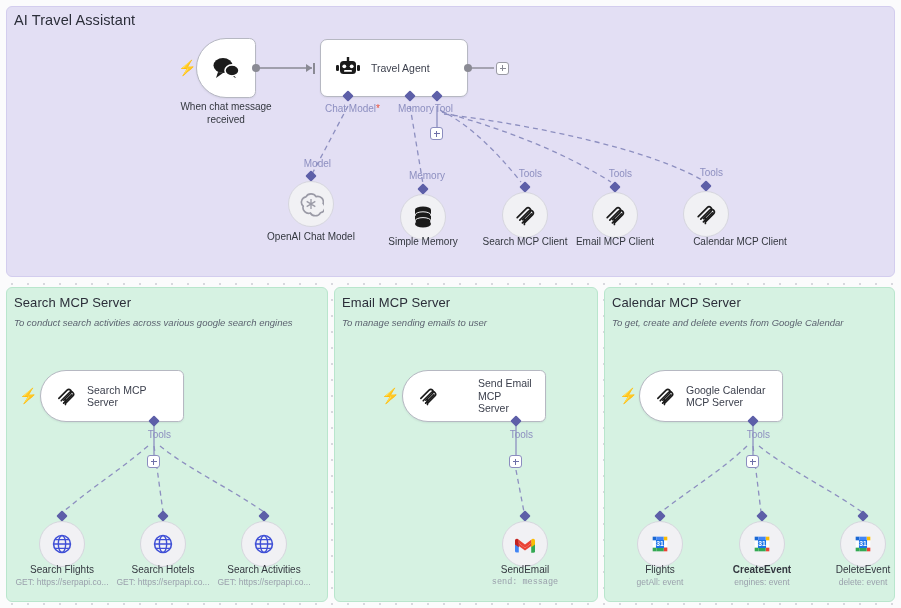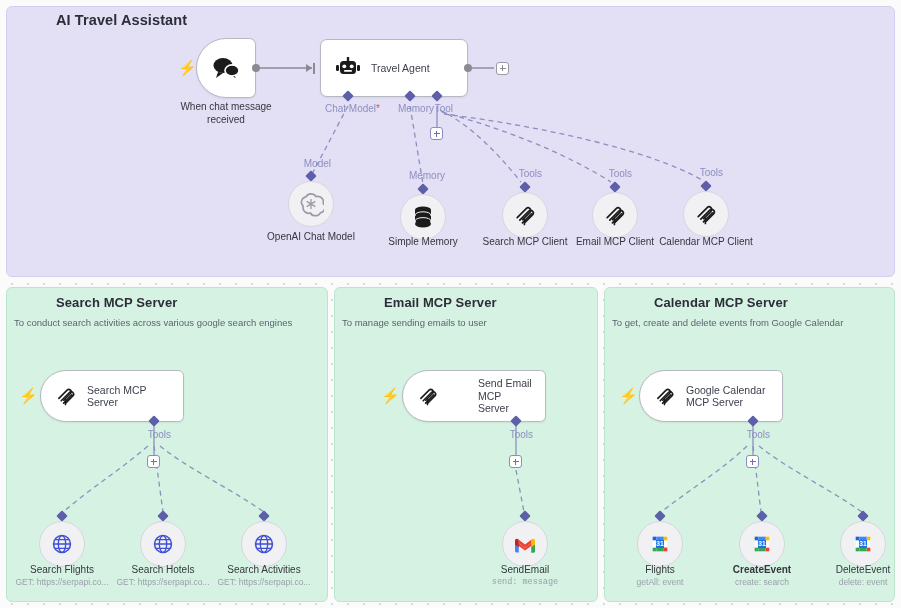--- a/index.html
+++ b/index.html
@@ -26,30 +26,30 @@
   .panel.purple {
     background: #e3dff4;
     border: 1px solid #d3cdee;
   }
   .panel.green {
     background: #d6f2e2;
     border: 1px solid #b9e6cd;
   }
   .panel-title {
     position: absolute;
-    font-weight: 700;
+    font-weight: 400;
     color: #2b2e39;
     letter-spacing: .1px;
-    margin-left: 42px;
   }
   .panel-sub {
     position: absolute;
     color: #5c6370;
     font-size: 9.5px;
     line-height: 13px;
+    font-style: italic;
   }
   
   .node {
     position: absolute;
     box-sizing: border-box;
   }
   .rect-node {
     background: #ffffff;
     border: 1px solid #b6b8c2;
     border-radius: 7px;
@@ -300,21 +300,21 @@
       <svg width="24" height="24" viewBox="0 0 24 24">
         <g fill="none" stroke="#1b1b1b" stroke-width="1.7" stroke-linecap="round" stroke-linejoin="round">
           <path d="M4.2 14.6 L13.2 5.6 a2.6 2.6 0 0 1 3.7 3.7 L9.6 16.6"></path>
           <path d="M6.8 17.2 L15.8 8.2 a2.6 2.6 0 0 1 3.7 3.7 L12.2 19.2"></path>
           <path d="M9.4 19.8 L18.4 10.8"></path>
           <path d="M11.4 21.4 L11.4 16.2"></path>
         </g>
       </svg>
     </span>
   </div>
-  <div class="node-caption" style="left:646px; top:236px; width:120px;">Calendar MCP Client</div>
+  <div class="node-caption" style="left:646px; top:236px; width:120px;padding-left:34px;">Calendar MCP Client</div>
 
   <div class="panel green" style="left:6px; top:287px; width:322px; height:315px;"></div>
   <div class="panel-title" style="left:14px; top:295px; font-size:13px;">Search MCP Server</div>
   <div class="panel-sub" style="left:14px; top:316px; width:300px;">To conduct search activities across various google search engines</div>
 
   <svg class="wires" width="901" height="608">
     <line x1="154" y1="420" x2="154" y2="456" stroke="#8d8fc0" stroke-width="1.3"></line>
     <path d="M148,446 C120,470 95,485 63,512" stroke="#8d8fc0" stroke-width="1.3" fill="none" stroke-dasharray="5,4"></path>
     <path d="M154,446 L163,512" stroke="#8d8fc0" stroke-width="1.3" fill="none" stroke-dasharray="5,4"></path>
     <path d="M160,446 C190,470 228,487 264,512" stroke="#8d8fc0" stroke-width="1.3" fill="none" stroke-dasharray="5,4"></path>
@@ -487,21 +487,21 @@
         <path d="M16 16h4v4h-4z" fill="#ea4335"></path>
         <path d="M4 4h4v4H4z" fill="#1967d2"></path>
         <path d="M16 16H8v4h8z" fill="#34a853"></path>
         <path d="M16 4H8v4h8z" fill="#4285f4"></path>
         <rect x="7.6" y="7.6" width="8.8" height="8.8" fill="#1a73e8"></rect>
         <text x="12" y="14.6" font-family="Liberation Sans, sans-serif" font-size="7.4" font-weight="bold" fill="#ffffff" text-anchor="middle">31</text>
       </svg>
     </span>
   </div>
   <div class="node-caption" style="left:712px; top:564px; width:100px;font-weight:bold;">CreateEvent</div>
-  <div class="node-subcaption" style="left:707px; top:577px; width:110px;">create: search</div>
+  <div class="node-subcaption" style="left:707px; top:577px; width:110px;">engines: event</div>
 
   <div class="diamond" style="left:859px; top:512px;"></div>
   <div class="circ-node" style="left:840px; top:521px;">
     <span class="node-icon">
       <svg width="22" height="22" viewBox="0 0 24 24">
         <rect x="4" y="4" width="16" height="16" fill="#ffffff"></rect>
         <path d="M4 16h4v4H4z" fill="#34a853"></path>
         <path d="M16 4h4v4h-4z" fill="#fbbc04"></path>
         <path d="M16 16h4v4h-4z" fill="#ea4335"></path>
         <path d="M4 4h4v4H4z" fill="#1967d2"></path>

